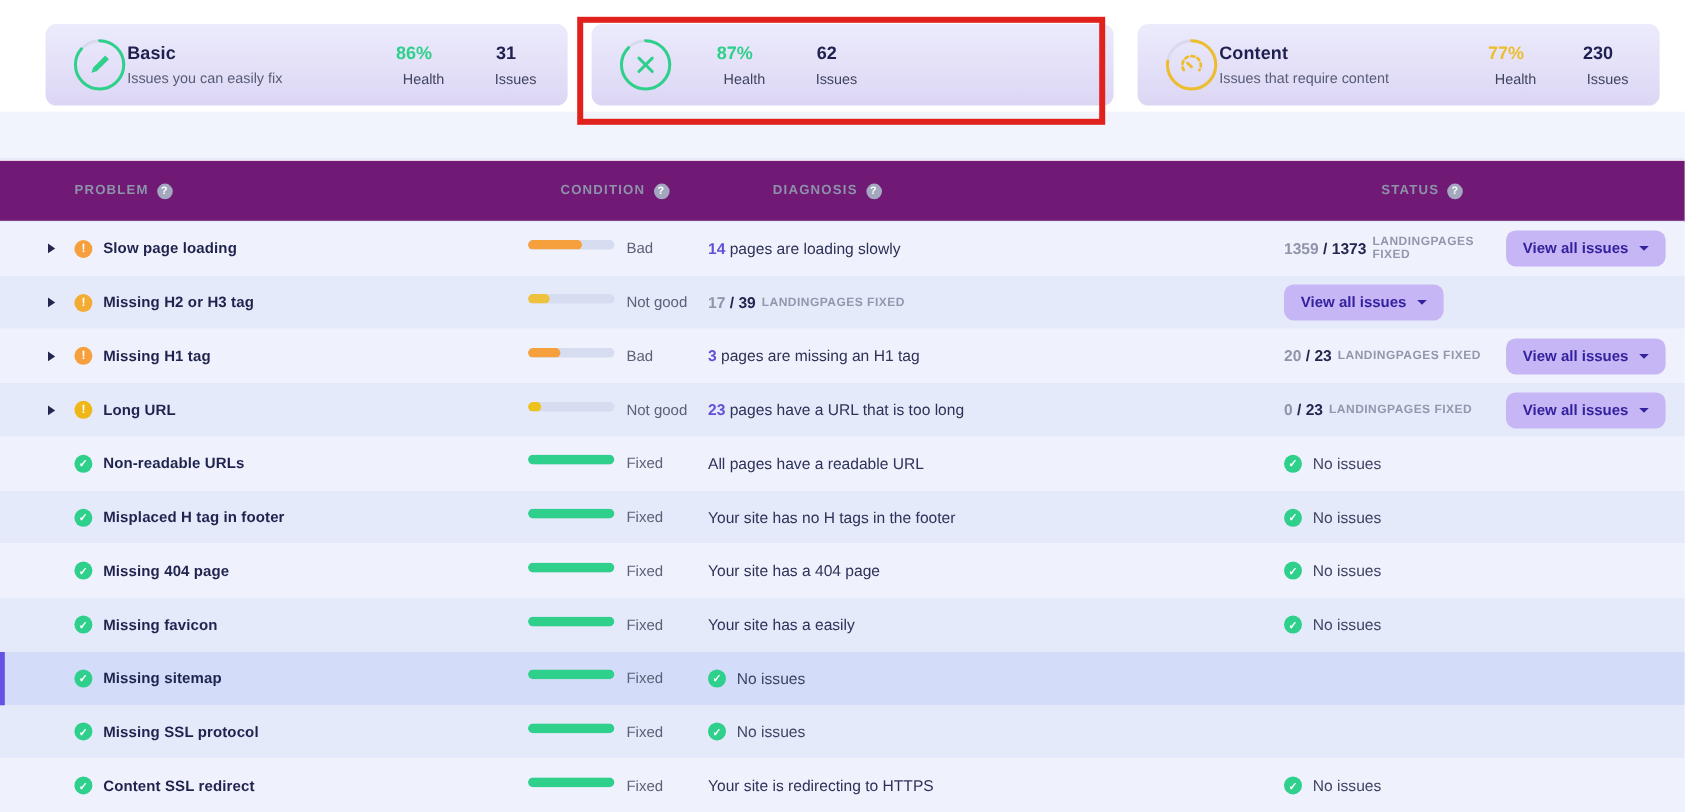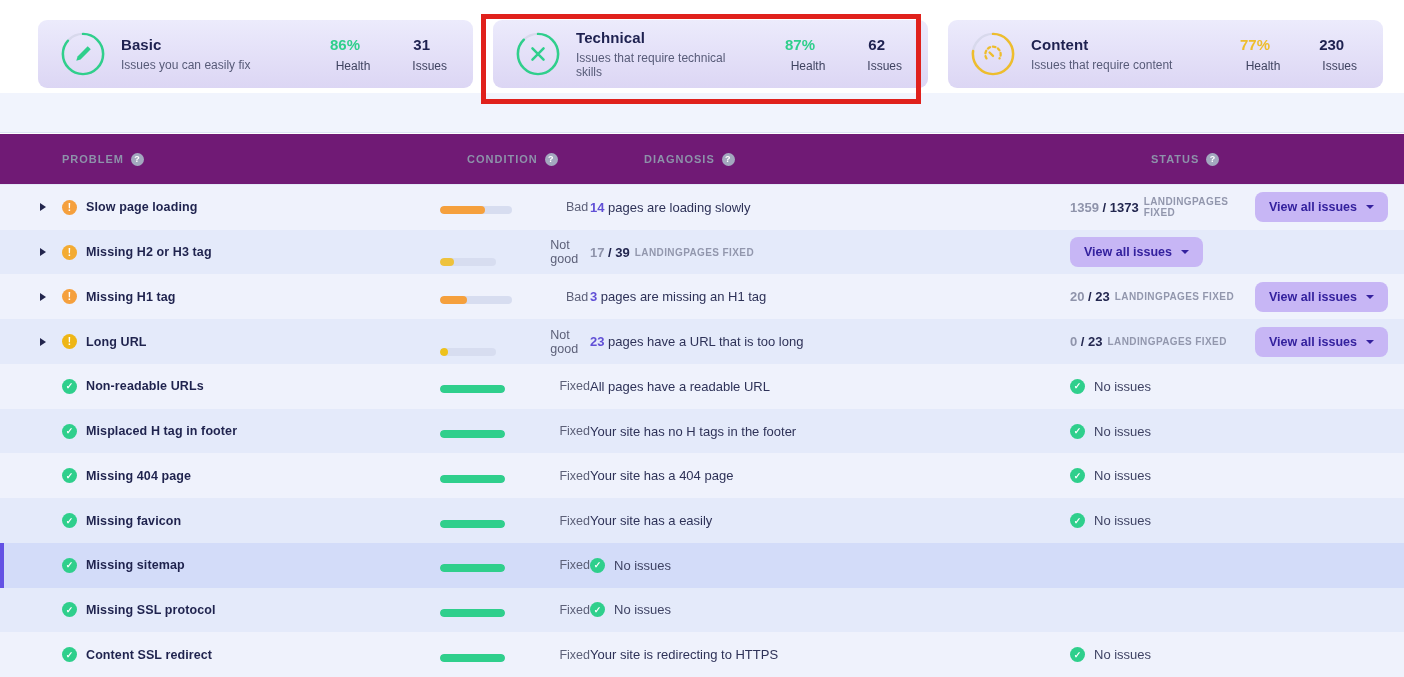--- a/index.html
+++ b/index.html
@@ -6,21 +6,21 @@
   body{width:1404px;height:677px;overflow:hidden;background:#ffffff;
        font-family:"Liberation Sans", sans-serif;-webkit-font-smoothing:antialiased;}
   #app{position:relative;width:1404px;height:677px;background:#ffffff;}
 
   
   .cards-row{position:absolute;top:20px;left:38px;display:flex;gap:20px;}
   .card{width:435px;height:68px;box-sizing:border-box;border-radius:9px;
         background:linear-gradient(180deg,#ecebfc 0%,#dcd6f4 100%);
         display:flex;align-items:center;padding:0 26px 0 22px;}
   .ring{flex:0 0 auto;}
-  .card-text{margin-left:15px;flex:1 1 auto;min-width:0;}
+  .card-text{flex:1 1 auto;min-width:0;}
   .card-title{font-size:15px;font-weight:700;color:#1e2150;letter-spacing:.1px;}
   .card-sub{font-size:12px;color:#575b78;margin-top:5px;}
   .metric{margin-left:26px;text-align:center;flex:0 0 auto;}
   .metric-value{font-size:15px;font-weight:700;color:#1e2150;}
   .metric-label{font-size:12px;color:#3f4360;margin-top:6px;margin-left:16px;}
 
   
   .annotation-box{position:absolute;left:481px;top:14px;width:440px;height:90px;
                   box-sizing:border-box;border:5px solid #e0211c;pointer-events:none;z-index:5;}
 
@@ -46,21 +46,21 @@
 
   .c-problem{display:flex;align-items:center;padding-left:40px;box-sizing:border-box;}
   .caret-box{width:22px;display:inline-flex;align-items:center;}
   .caret{width:0;height:0;border-left:6px solid #23264d;border-top:4.5px solid transparent;
          border-bottom:4.5px solid transparent;display:inline-block;}
   .dot{width:15px;height:15px;border-radius:50%;display:inline-flex;align-items:center;
        justify-content:center;color:#ffffff;font-size:10px;font-weight:700;flex:0 0 auto;}
   .dot.ok{background:#2fcf8c;font-size:9px;}
   .rtitle{margin-left:9px;font-size:12.5px;font-weight:700;color:#1f234e;letter-spacing:.1px;}
 
-  .c-cond{display:flex;align-items:flex-end;gap:44px;}
+  .c-cond{display:flex;align-items:flex-start;}
   .bar{width:72px;height:8px;border-radius:4px;background:#d7ddf0;position:relative;overflow:hidden;display:inline-block;}
   .fill{position:absolute;left:0;top:0;height:8px;border-radius:4px;display:block;}
   .clabel{margin-left:10px;font-size:12.5px;color:#5c6078;}
 
   .c-diag{font-size:13px;color:#2e3258;}
   .c-diag b{color:#6150d6;font-weight:700;}
 
   .c-status{font-size:13px;display:flex;align-items:center;}
   .done{color:#8f94ab;font-weight:700;}
   .sep,.tot{color:#23274f;font-weight:700;white-space:pre;}
@@ -100,24 +100,20 @@
      </div>
       </article>
       <article class="card">
         <svg class="ring" width="46" height="46" viewBox="0 0 48 48">
        <circle cx="24" cy="24" r="21" fill="none" stroke="#d8d9ec" stroke-width="2.6"></circle>
        <circle cx="24" cy="24" r="21" fill="none" stroke="#2fcf8c" stroke-width="2.6" stroke-linecap="round" stroke-dasharray="114.8 132" transform="rotate(-90 24 24)"></circle>
        <g stroke="#2fcf8c" stroke-width="2.6" stroke-linecap="round" fill="none">
             <path d="M18.2 18.2l11.6 11.6M29.8 18.2L18.2 29.8"></path>
           </g>
      </svg>
-     <div class="card-text">
-       <div class="card-title">Technical</div>
-       <div class="card-sub">Issues that require technical skills</div>
-     </div>
      <div class="metric">
        <div class="metric-value" style="color:#2fcf8c">87%</div>
        <div class="metric-label">Health</div>
      </div>
      <div class="metric">
        <div class="metric-value">62</div>
        <div class="metric-label">Issues</div>
      </div>
       </article>
       <article class="card">

